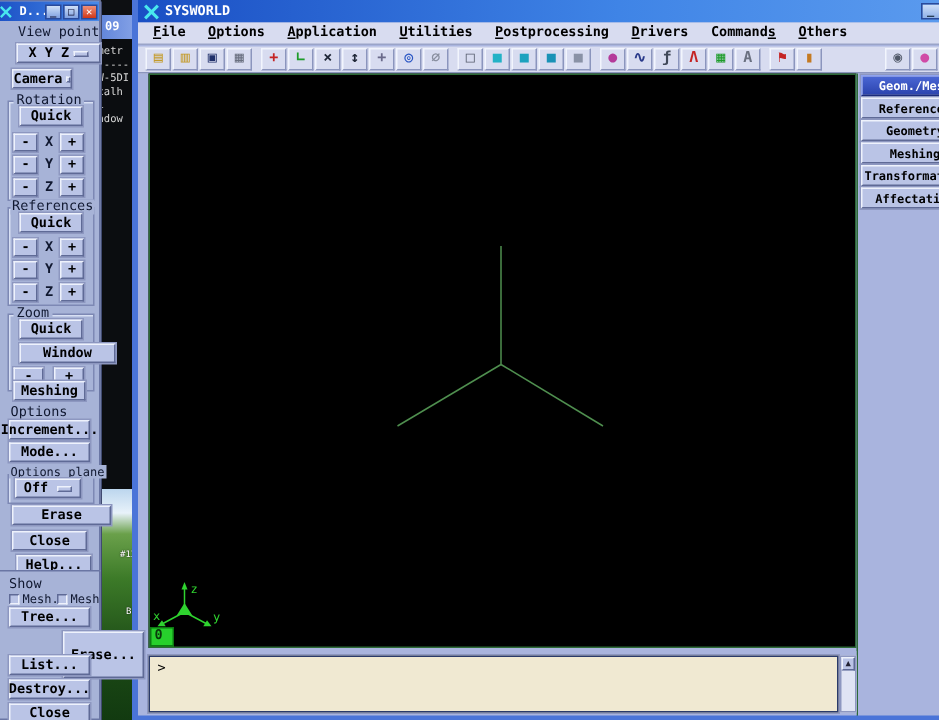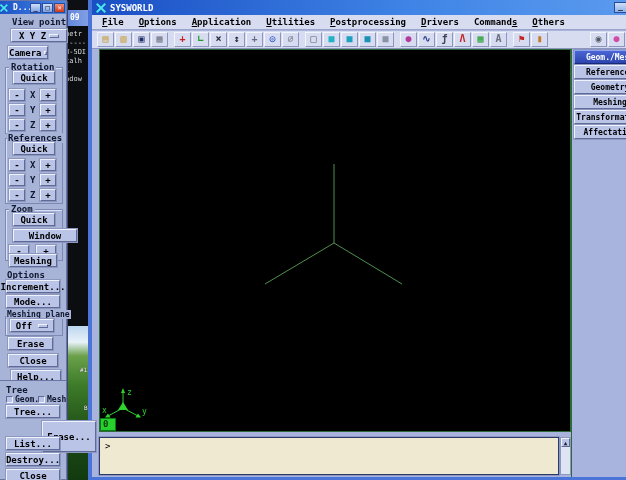--- a/index.html
+++ b/index.html
@@ -71,21 +71,21 @@
   .dlg { position:absolute; background:#a7b3d7; border:1px solid #6a76a4;
     box-shadow:1px 1px 0 #404a70; }
   #vp-dialog { left:-5px; top:0; width:72px; height:384px; }
   .dlg-title { position:absolute; left:0; top:0; right:0; height:13px;
     background:linear-gradient(90deg,#1a4fc4,#4a8ae8); color:#fff; font-size:8px; font-weight:bold;
     display:flex; align-items:center; padding-left:2px; }
   .dlg-title .t { flex:1 1 auto; overflow:hidden; white-space:nowrap; }
   .wbtn { width:11px; height:10px; margin-right:1px; flex:0 0 auto; background:linear-gradient(180deg,#cfe0f8,#7fa0e0);
     border:1px solid #2a4a9a; color:#113; font-size:7px; line-height:8px; text-align:center; font-weight:bold; }
   .wbtn.close { background:linear-gradient(180deg,#f09078,#d03818); color:#fff; }
-  .lbl { position:absolute; color:#101830; font-weight:bold; font-size:9px; white-space:nowrap; }
+  .lbl { position:absolute; color:#101830; font-weight:normal; font-size:9px; white-space:nowrap; }
   .grp { position:absolute; border:1px solid #7d88b4; box-shadow:inset 1px 1px 0 #d8e0f4; }
   .ax-lbl { position:absolute; font-size:9px; font-weight:bold; color:#101830; }
   
   #tree-panel { left:-5px; top:380px; width:72px; height:100px; }
   .radio { width:7px; height:7px; background:#bac4e6; border:1px solid; border-color:#5f6a96 #eef2fc #eef2fc #5f6a96;
     display:inline-block; margin-right:2px; vertical-align:-1px; }
 </style>
 </head>
 <body>
 
@@ -259,34 +259,34 @@
     <div class="b" style="position:absolute;left:13px;top:244px;width:20px;height:12px">-</div>
     <div class="b" style="position:absolute;left:40px;top:244px;width:20px;height:12px">+</div>
 
     <div class="b" style="position:absolute;left:13px;top:253px;width:48px;height:13px;top:253px">Meshing</div>
 
     <span class="lbl" style="left:11px;top:269px">Options</span>
     <div class="b" style="position:absolute;left:10px;top:279px;width:54px;height:13px">Increment...</div>
     <div class="b" style="position:absolute;left:10px;top:294px;width:54px;height:13px">Mode...</div>
 
     <div class="grp" style="left:9px;top:315px;width:58px;height:20px"></div>
-    <span class="lbl" style="left:10px;top:309px;background:#a7b3d7;padding:0 1px;font-size:8px">Meshing plane</span>
+    <span class="lbl" style="left:10px;top:309px;background:#a7b3d7;padding:0 1px;font-size:8px">Options plane</span>
     <div class="b" style="position:absolute;left:14px;top:318px;width:44px;height:13px">
       <span>Off</span>
       <span class="opt-dash"></span>
     </div>
 
-    <div class="b" style="position:absolute;left:12px;top:336px;width:45px;height:13px">Erase</div>
+    <div class="b" style="position:absolute;left:12px;top:336px;width:66px;height:13px">Erase</div>
     <div class="b" style="position:absolute;left:12px;top:353px;width:50px;height:13px">Close</div>
     <div class="b" style="position:absolute;left:15px;top:369px;width:50px;height:13px">Help...</div>
   </div>
 
   <div class="dlg" id="tree-panel">
-    <span class="lbl" style="left:10px;top:4px">Tree</span>
-    <span class="lbl" style="left:10px;top:14px;font-size:8px"><span class="radio"></span><span>Geom.</span></span>
+    <span class="lbl" style="left:10px;top:4px">Show</span>
+    <span class="lbl" style="left:10px;top:14px;font-size:8px"><span class="radio"></span><span>Mesh.</span></span>
     <span class="lbl" style="left:42px;top:14px;font-size:8px"><span class="radio"></span><span>Mesh</span></span>
     <div id="tree-buttons">
         <div class="b" style="position: absolute; left: 10px; width: 54px; height: 13px; top: 24px;">Tree...</div>
         <div class="b" style="position: absolute; left: 10px; width: 54px; height: 31px; top: 40px; margin-left: 36px;">Erase...</div>
         <div class="b" style="position: absolute; left: 10px; width: 54px; height: 13px; top: 56px;">List...</div>
         <div class="b" style="position: absolute; left: 10px; width: 54px; height: 13px; top: 72px;">Destroy...</div>
         <div class="b" style="position: absolute; left: 10px; width: 54px; height: 13px; top: 88px;">Close</div>
       </div>
   </div>
 

